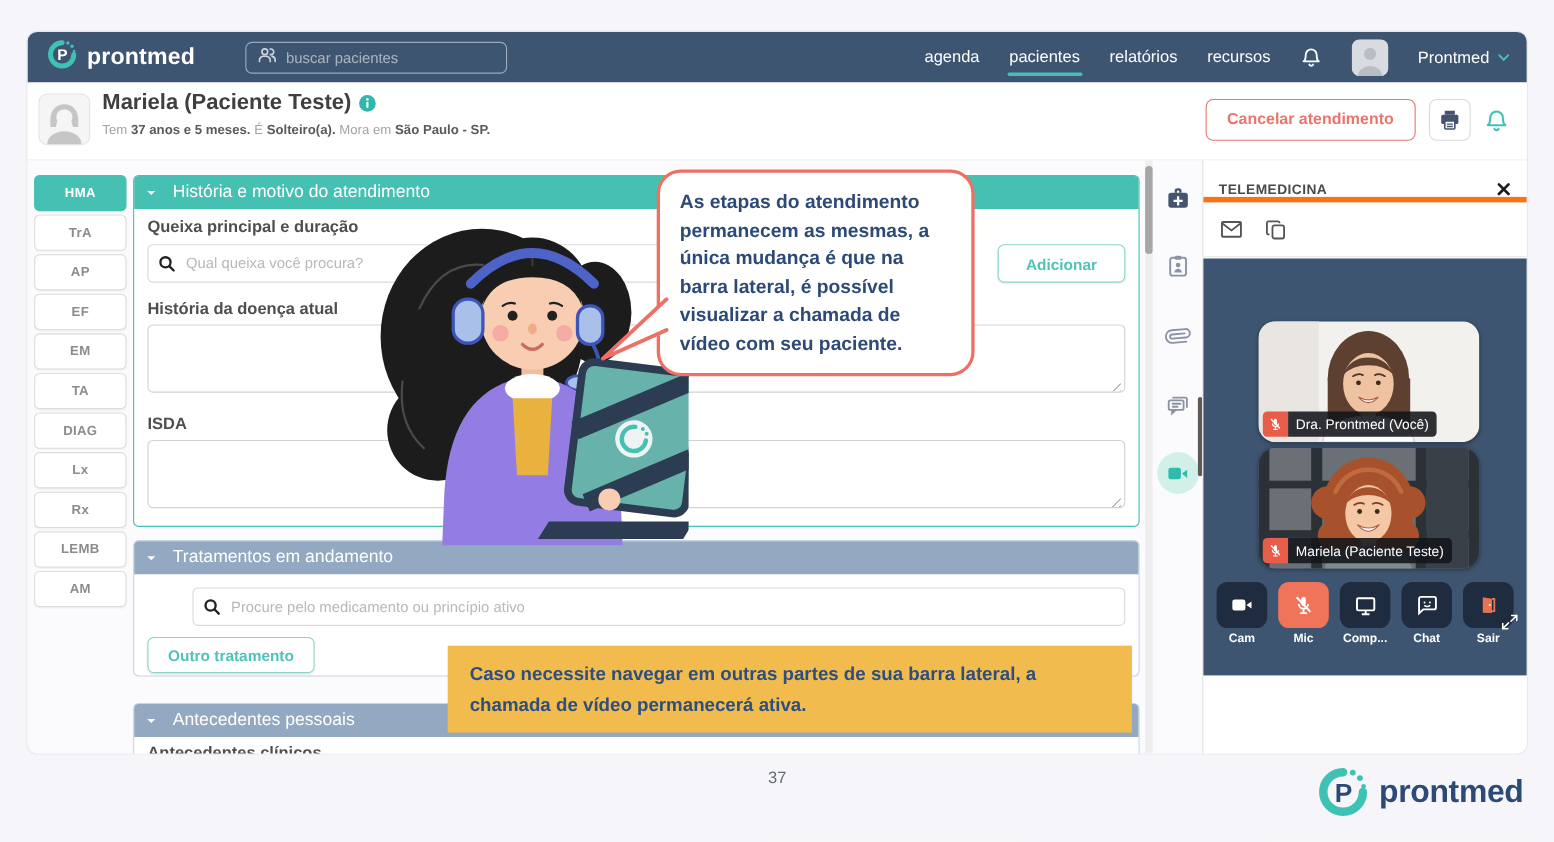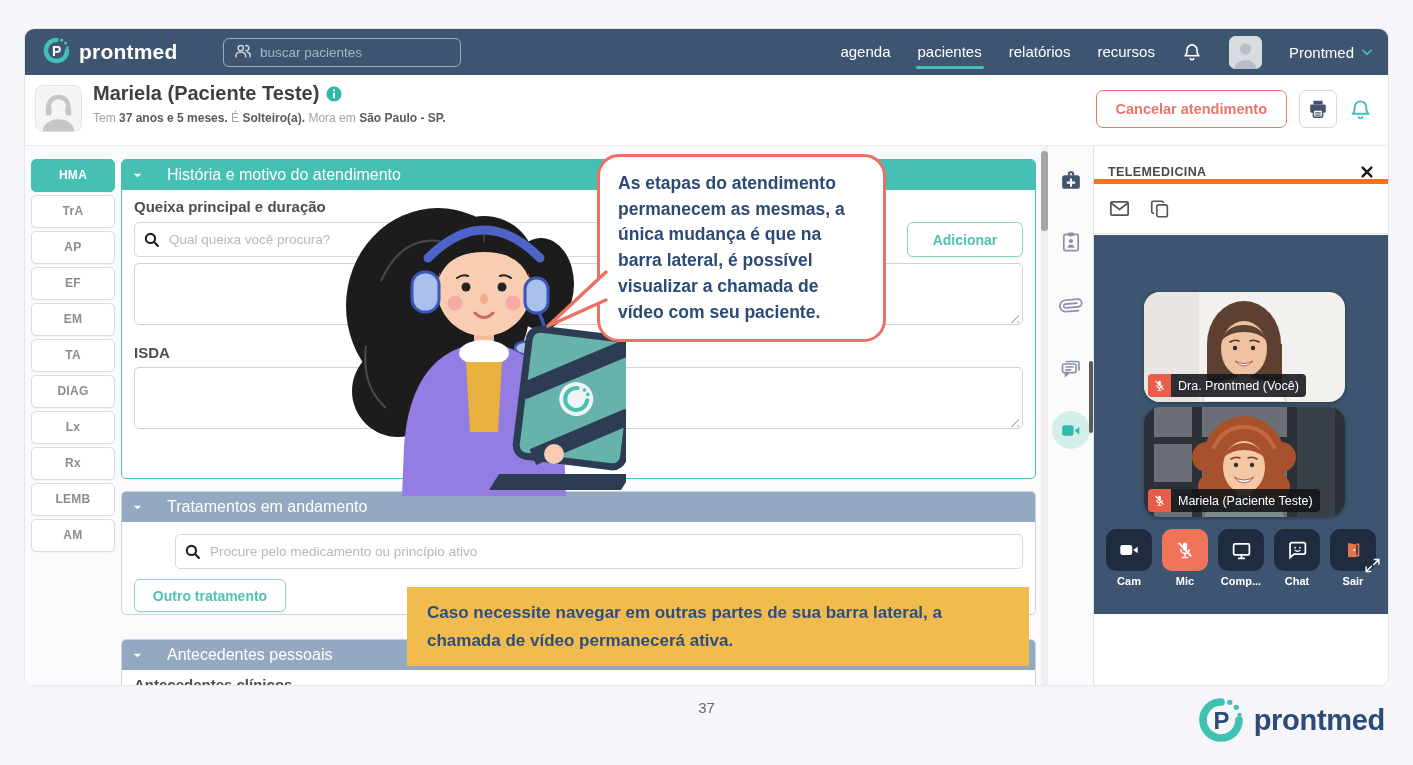--- a/index.html
+++ b/index.html
@@ -51,21 +51,21 @@
   
   .content { position:absolute; left:0; top:117px; right:0; bottom:0; background:#fbfbfd; }
 
   .tabs { position:absolute; left:6px; top:13px; width:84px; }
   .tab { height:33px; line-height:31px; text-align:center; background:#fff; border:1px solid #dcdcdc;
          border-radius:5px; margin-bottom:3px; font-size:12px; font-weight:700; color:#8c8c8c;
          letter-spacing:.3px; cursor:pointer; box-shadow:0 1px 1px rgba(0,0,0,.03); }
   .tab.active { background:#45c0b2; border-color:#45c0b2; color:#fff; }
 
   .panel { position:absolute; left:96px; width:915px; background:#fff; border-radius:5px; }
-  .panel-hd { height:30px; display:flex; align-items:center; gap:24px; padding:0 10px;
+  .panel-hd { height:30px; display:flex; align-items:center; gap:14px; padding:0 10px;
               color:#fff; font-size:16px; border-radius:4px 4px 0 0; cursor:pointer; }
   .panel-hma { top:13px; height:320px; border:1px solid #45c0b2; }
   .panel-hma .panel-hd { background:#45c0b2; }
   .panel-alt { border:1px solid #c9d4e2; }
   .panel-alt .panel-hd { background:#93a9c2; }
   .panel-trat { top:345px; height:124px; }
   .panel-ante { top:493px; height:60px; }
 
   .panel-body { padding:8px 12px 0 12px; }
   .f-label { font-size:15px; font-weight:600; color:#4e4e4e; }
@@ -273,20 +273,21 @@
               <span class="mag">
                 <svg width="17" height="17" viewBox="0 0 24 24" fill="none" stroke="#222" stroke-width="3" stroke-linecap="round">
                     <circle cx="10.5" cy="10.5" r="6.5"></circle>
                     <path d="M15.7 15.7L21 21"></path>
                   </svg>
               </span>
               <input type="text" placeholder="Qual queixa você procura?" style="">
             </div>
             <button class="btn-teal btn-add">Adicionar</button>
           </div>
+          <div class="f-label lbl-sp">História da doença atual</div>
           <div class="ta-wrap">
             <textarea style=""></textarea>
           </div>
           <div class="f-label lbl-sp">ISDA</div>
           <div class="ta-wrap">
             <textarea style=""></textarea>
           </div>
         </div>
       </div>
 

